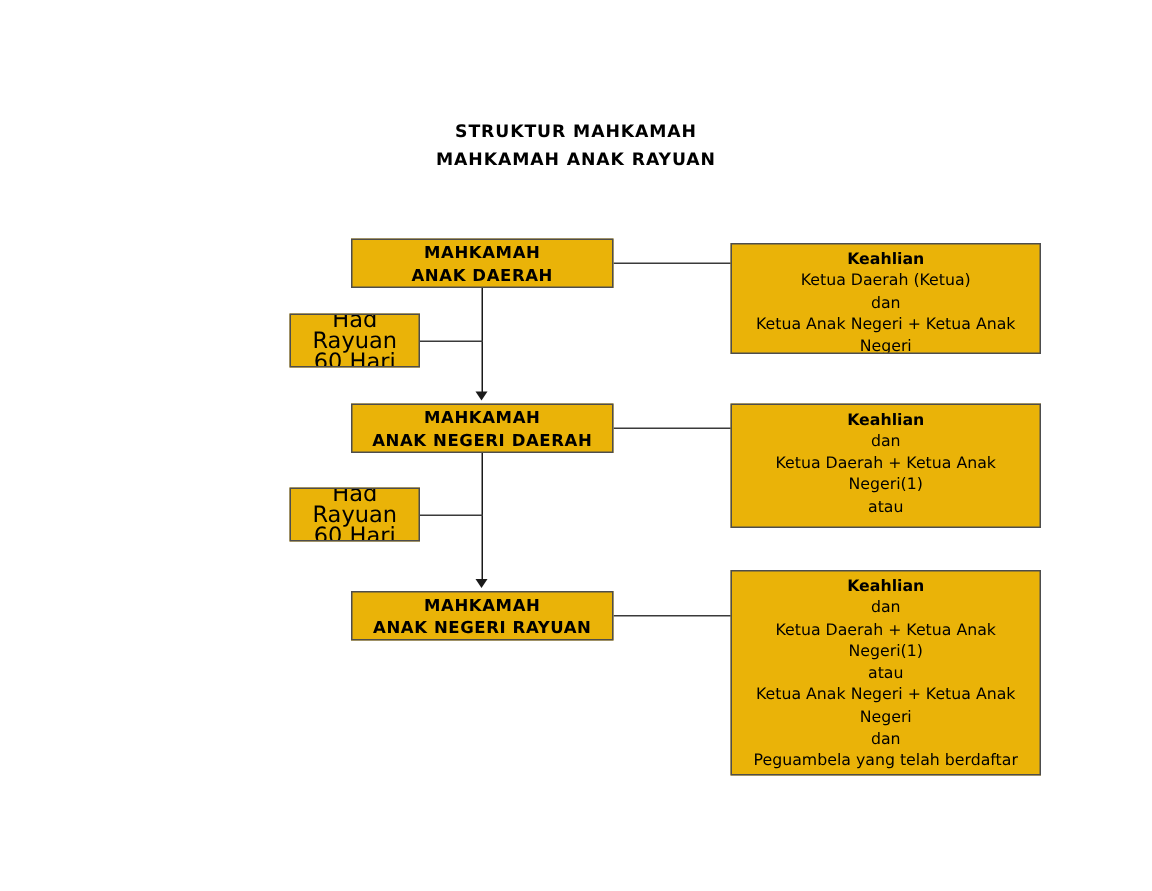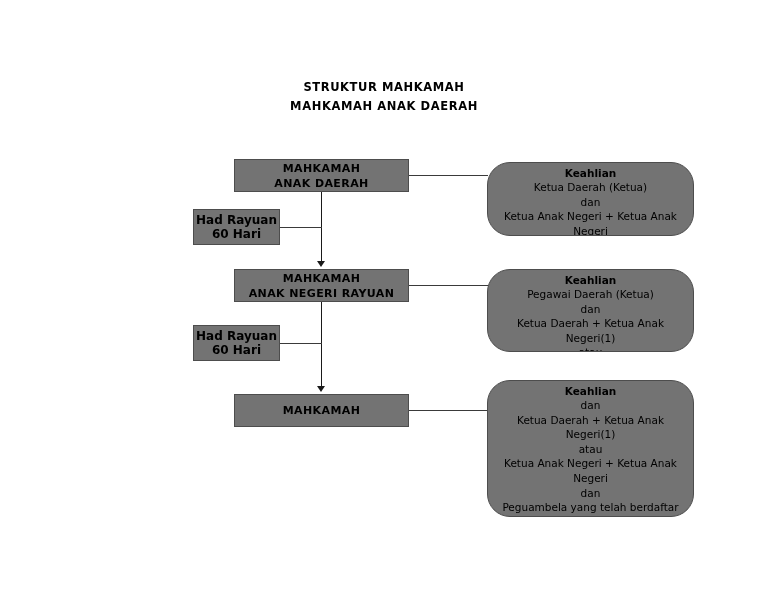--- a/index.html
+++ b/index.html
@@ -37,21 +37,21 @@
     font-weight: bold;
     letter-spacing: 0.6px;
     line-height: 19px;
     color: #000;
   }
 
   
   .box {
     position: absolute;
     border: 1.4px solid #4d4d4d;
-    background: #737373;
+    background: #eab308;
     overflow: hidden;
   }
 
   .main-box {
     display: flex;
     align-items: center;
     justify-content: center;
     text-align: center;
   }
   .main-box .box-text {
@@ -61,29 +61,28 @@
     line-height: 15px;
   }
 
   .note-box {
     display: flex;
     align-items: center;
     justify-content: center;
     text-align: center;
   }
   .note-box .box-text {
-    font-size: 12px;
-    font-weight: bold;
+    font-size: 15px;
+    font-weight: normal;
     line-height: 14px;
   }
 
   .skill-box {
     padding: 3px 4px 0 4px;
     text-align: center;
-    border-radius: 23px;
   }
   .skill-title {
     font-size: 10.5px;
     font-weight: bold;
     line-height: 14px;
     margin-bottom: 0px;
   }
   .skill-body {
     font-size: 10.5px;
     font-weight: normal;
@@ -110,21 +109,21 @@
     border-top: 6px solid #1a1a1a;
   }
 </style>
 </head>
 <body>
 
 <div id="canvas">
 
   <div class="title-block">
     <div class="title-line">STRUKTUR MAHKAMAH</div>
-    <div class="title-line">MAHKAMAH ANAK DAERAH</div>
+    <div class="title-line">MAHKAMAH ANAK RAYUAN</div>
   </div>
 
   <div class="vline" style="left:321px; top:176px; height:70px;"></div>
   <div class="arrowhead" style="left:317px; top:245px;"></div>
 
   <div class="vline" style="left:321px; top:286px; height:85px;"></div>
   <div class="arrowhead" style="left:317px; top:370px;"></div>
 
   <div class="hline" style="left:280px; top:211px; width:42px;"></div>
 
@@ -139,27 +138,28 @@
   <div class="box main-box" style="left:234px; top:143px; width:175px; height:33px;">
     <div class="box-text">
       <span>MAHKAMAH</span><br>
       <span>ANAK DAERAH</span>
     </div>
   </div>
 
   <div class="box main-box" style="left:234px; top:253px; width:175px; height:33px;">
     <div class="box-text">
       <span>MAHKAMAH</span><br>
+      <span>ANAK NEGERI DAERAH</span>
+    </div>
+  </div>
+
+  <div class="box main-box" style="left:234px; top:378px; width:175px; height:33px;">
+    <div class="box-text">
+      <span>MAHKAMAH</span><br>
       <span>ANAK NEGERI RAYUAN</span>
-    </div>
-  </div>
-
-  <div class="box main-box" style="left:234px; top:378px; width:175px; height:33px;">
-    <div class="box-text">
-      <span>MAHKAMAH</span><br>
     </div>
   </div>
 
   <div class="box note-box" style="left:193px; top:193px; width:87px; height:36px;">
     <div class="box-text">
       <span>Had Rayuan</span><br>
       <span>60 Hari</span>
     </div>
   </div>
 
@@ -176,21 +176,20 @@
         <span class="ln">Ketua Daerah (Ketua)</span>
         <span class="ln">dan</span>
         <span class="ln">Ketua Anak Negeri + Ketua Anak</span>
         <span class="ln">Negeri</span>
       </div>
   </div>
 
   <div class="box skill-box" style="left:487px; top:253px; width:207px; height:83px;">
     <div class="skill-title">Keahlian</div>
     <div class="skill-body">
-        <span class="ln">Pegawai Daerah (Ketua)</span>
         <span class="ln">dan</span>
         <span class="ln">Ketua Daerah + Ketua Anak</span>
         <span class="ln">Negeri(1)</span>
         <span class="ln">atau</span>
       </div>
   </div>
 
   <div class="box skill-box" style="left:487px; top:364px; width:207px; height:137px;">
     <div class="skill-title">Keahlian</div>
     <div class="skill-body">

